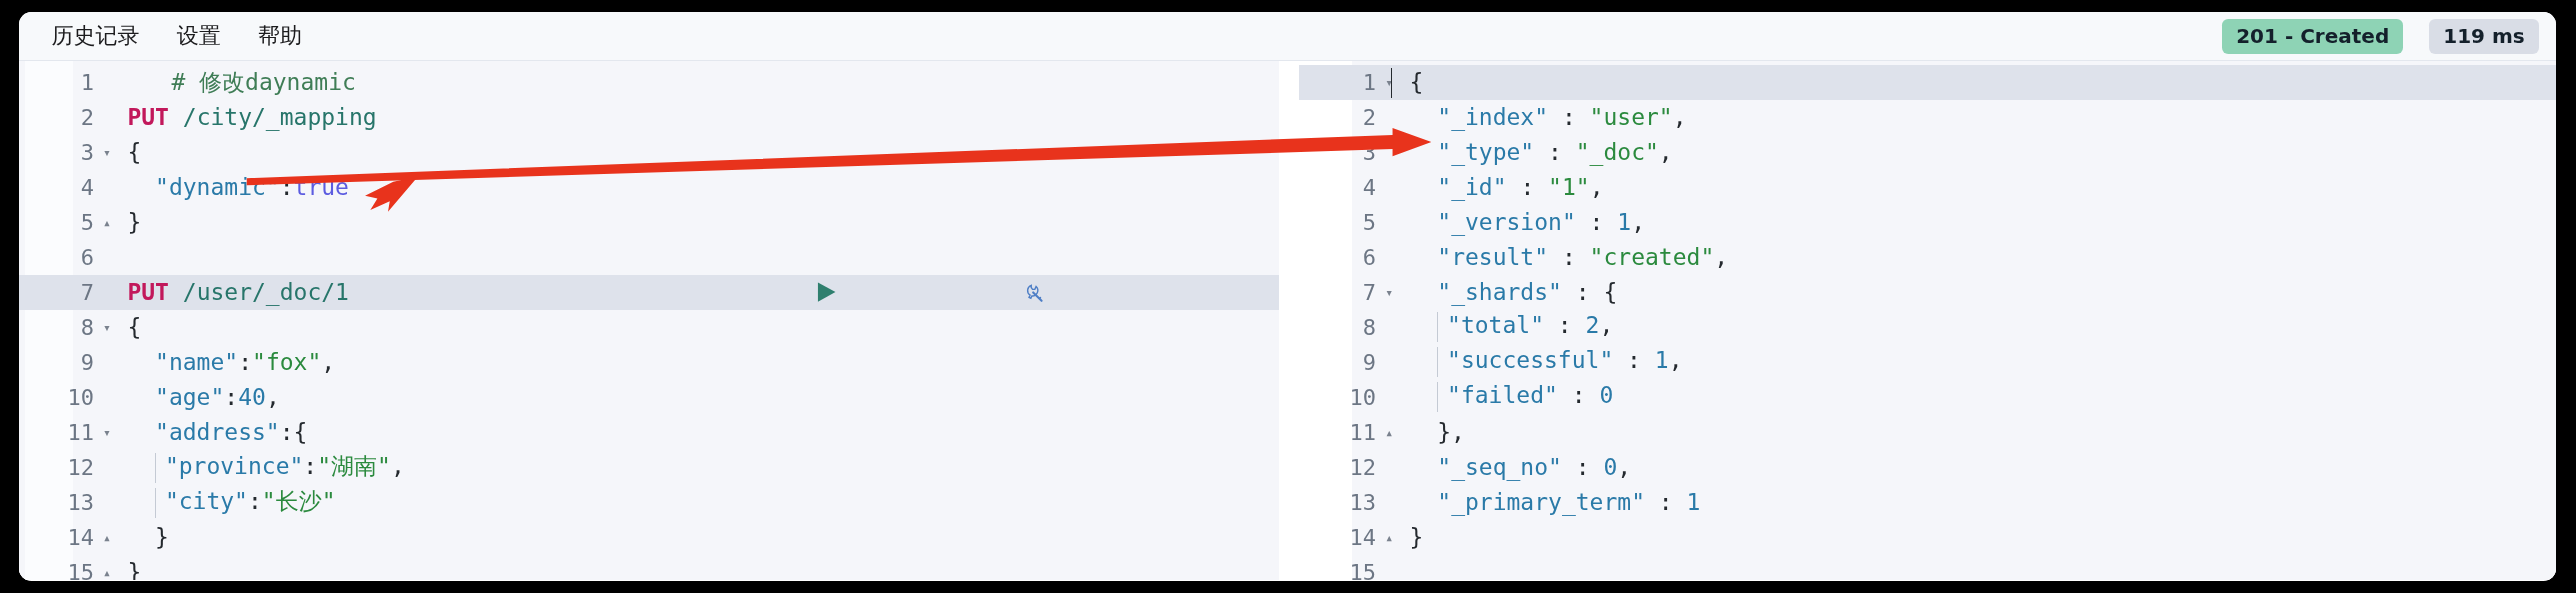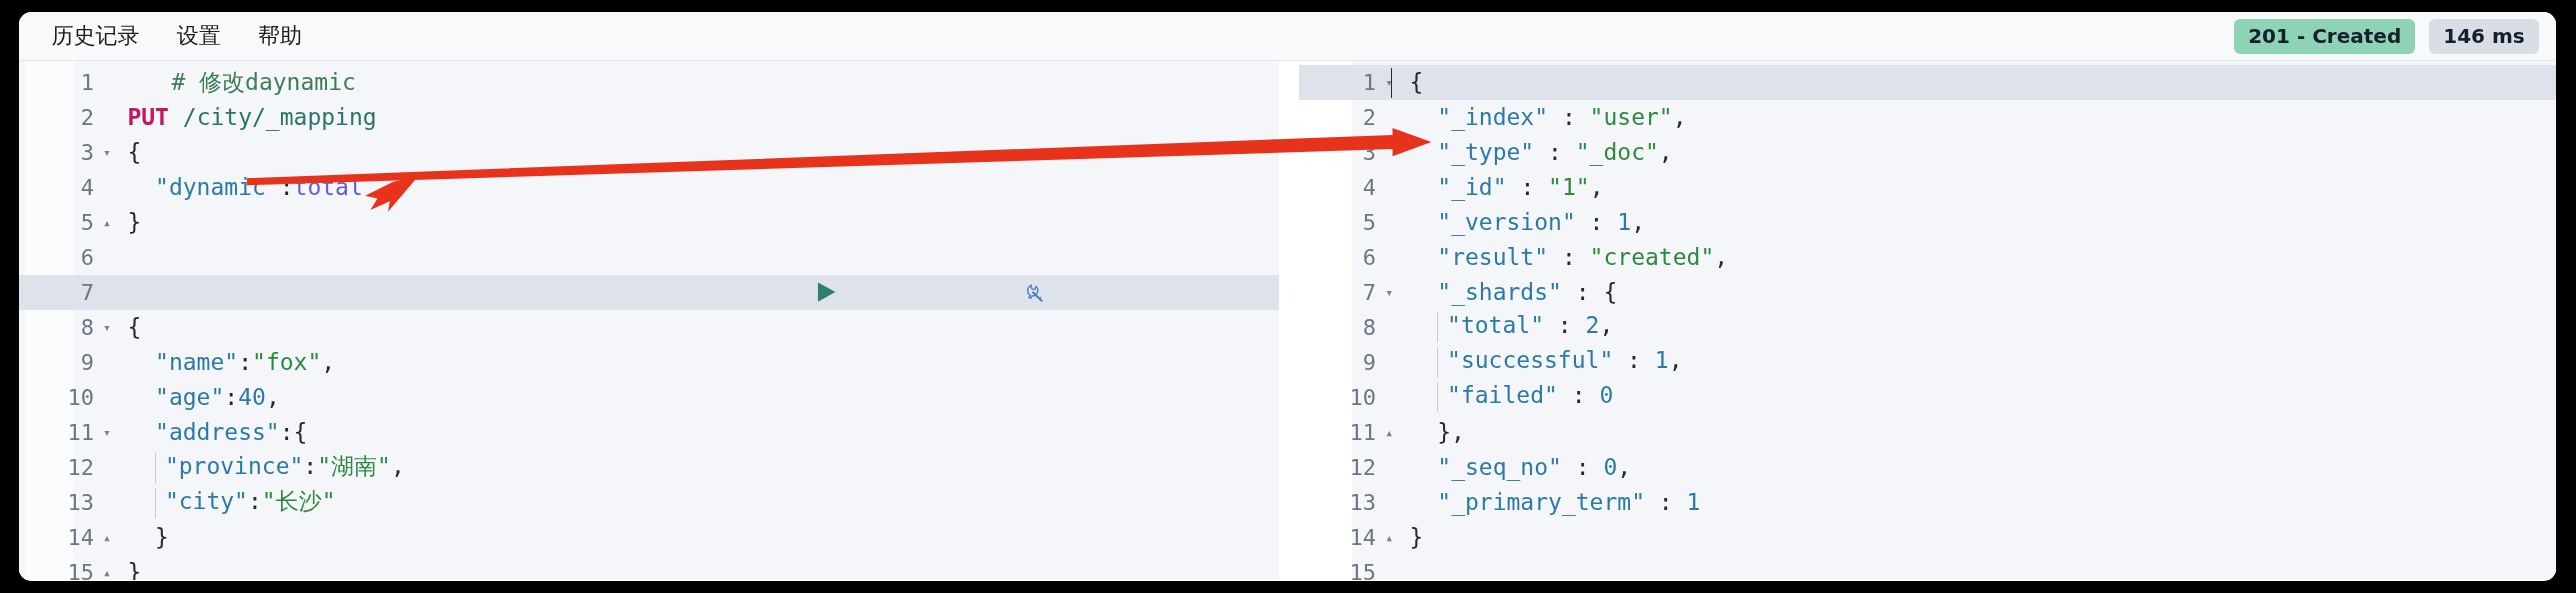--- a/index.html
+++ b/index.html
@@ -34,21 +34,21 @@
     padding: 5.3px 16px;
     margin-right: 5.3px;
     cursor: pointer;
     white-space: nowrap;
     font-family: "DejaVu Sans", sans-serif;
     font-weight: 500;
   }
   .header-right {
     position: absolute;
     right: 17.7px; top: 0; bottom: 0;
-    display: flex; align-items: center; gap: 14px;
+    display: flex; align-items: center; gap: 26px;
   }
   .badge {
     font-size: 20px;
     font-weight: bold;
     padding: 5.3px 14px;
     border-radius: 6.2px;
     white-space: nowrap;
     font-family: "DejaVu Sans", sans-serif;
   }
   .badge-status { background: #8ed3b5; color: #14202b; }
@@ -173,21 +173,21 @@
 
 <div id="app">
 
   <div class="header">
     <div class="menu-item">历史记录</div>
     <div class="menu-item">设置</div>
     <div class="menu-item">帮助</div>
 
     <div class="header-right">
       <div class="badge badge-status">201 - Created</div>
-      <div class="badge badge-time">146 ms</div>
+      <div class="badge badge-time">119 ms</div>
     </div>
   </div>
 
   <div class="body">
 
     <div class="pane pane-left">
       <div class="gutter-bg"></div>
       <div class="lines">
 
         <div class="line">
@@ -204,38 +204,39 @@
 
         <div class="line">
           <span class="ln">3</span>
           <span class="fold">▾</span>
           <span class="code"><span class="tok-punc">{</span></span>
         </div>
 
         <div class="line">
           <span class="ln">4</span>
           <span class="fold"></span>
-          <span class="code"><span class="tok-plain">  </span><span class="tok-key">"dynamic"</span><span class="tok-punc">:</span><span class="tok-bool">total</span></span>
+          <span class="code"><span class="tok-plain">  </span><span class="tok-key">"dynamic"</span><span class="tok-punc">:</span><span class="tok-bool">true</span></span>
         </div>
 
         <div class="line">
           <span class="ln">5</span>
           <span class="fold">▴</span>
           <span class="code"><span class="tok-punc">}</span></span>
         </div>
 
         <div class="line">
           <span class="ln">6</span>
           <span class="fold"></span>
           <span class="code"></span>
         </div>
 
         <div class="line active">
           <span class="ln">7</span>
           <span class="fold"></span>
+          <span class="code"><span class="tok-method">PUT</span><span class="tok-plain"> </span><span class="tok-url">/user/_doc/1</span></span>
           <span class="run-controls">
             <span>
               <svg class="play-icon" viewBox="0 0 22 24">
                 <polygon points="1,1 21,12 1,23" fill="#2f7f6e"></polygon>
               </svg>
             </span>
             <span>
               <svg class="wrench-icon" viewBox="0 0 26 26">
                 <path d="M9.5 2.2a6.2 6.2 0 0 0-5.0 9.9l-2.0 2.0 1.6 1.6 2.0-2.0a6.2 6.2 0 0 0 8.1-8.4l-2.4 2.4-2.5-0.7-0.7-2.5z" fill="none" stroke="#4f7fc6" stroke-width="1.6" transform="translate(2,2) rotate(-20 12 9)"></path>
                 <path d="M11.5 13.5 L21 23" stroke="#4f7fc6" stroke-width="2.4" fill="none" stroke-linecap="round"></path>

